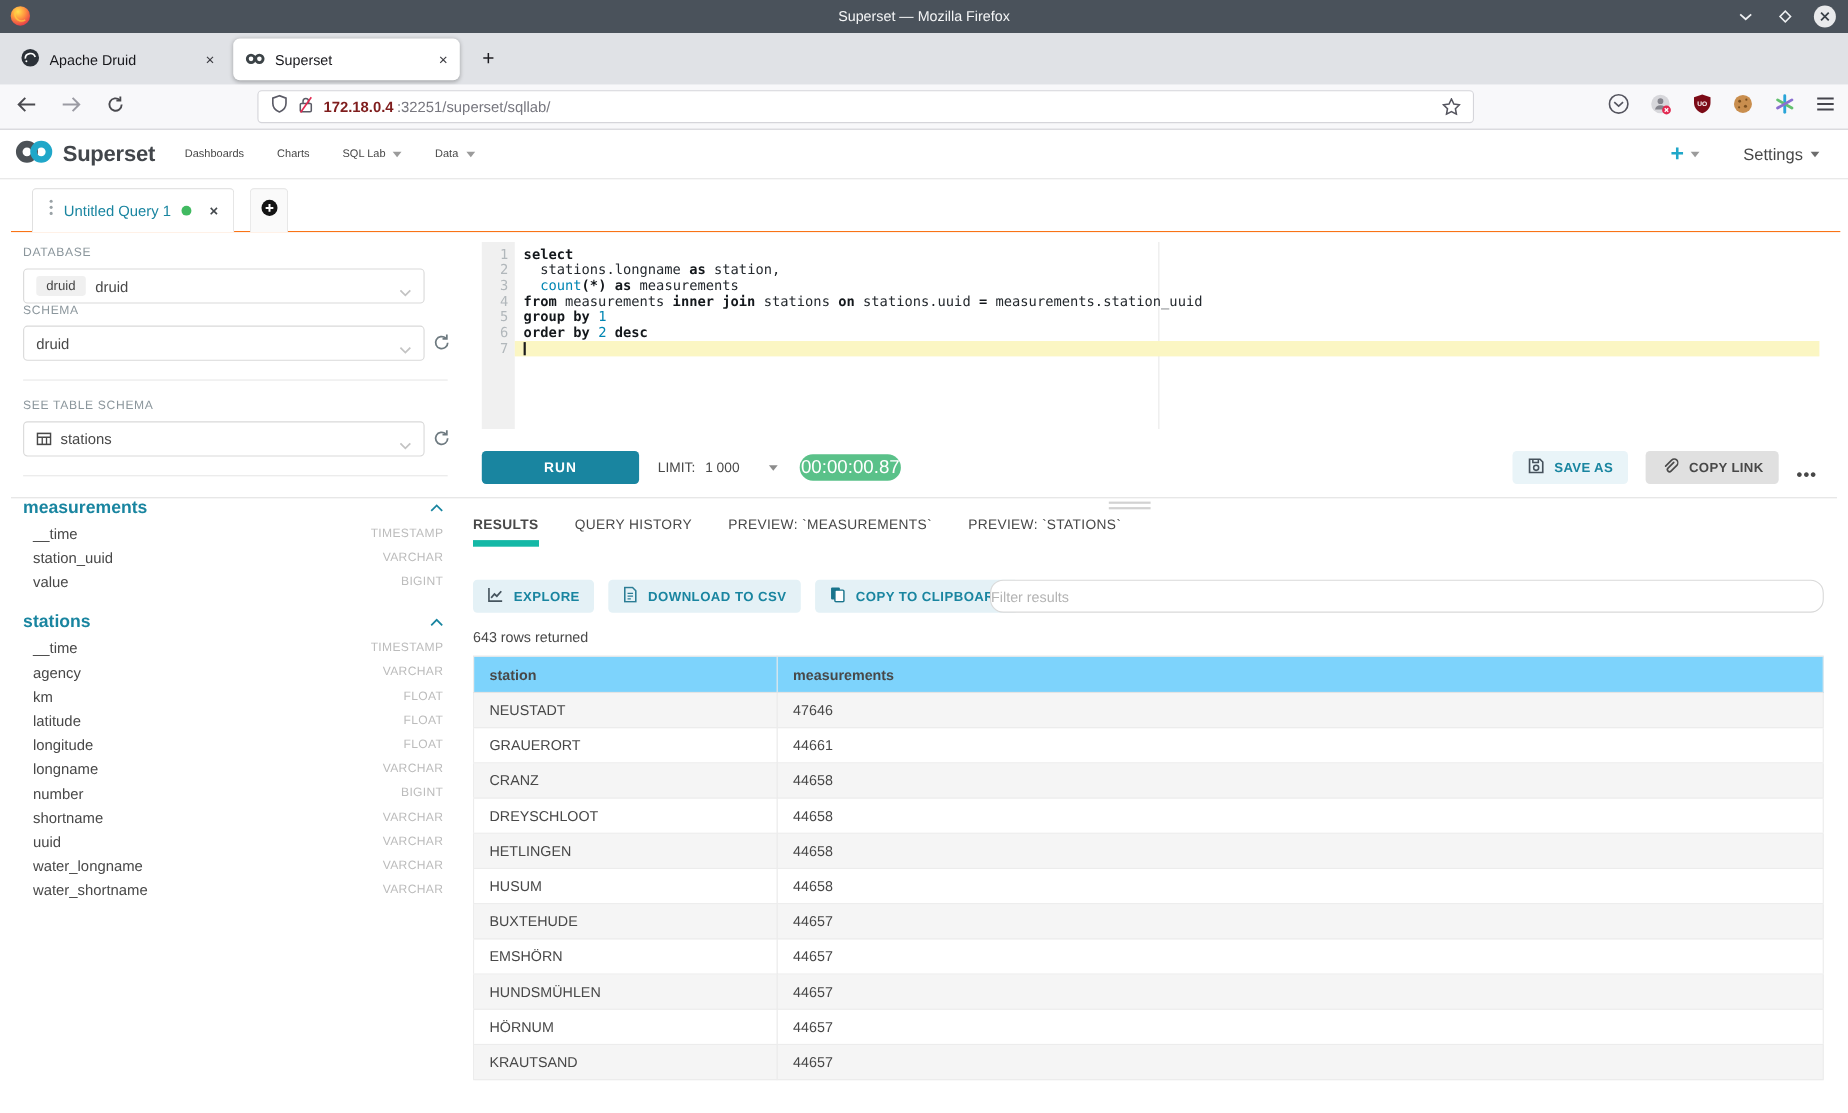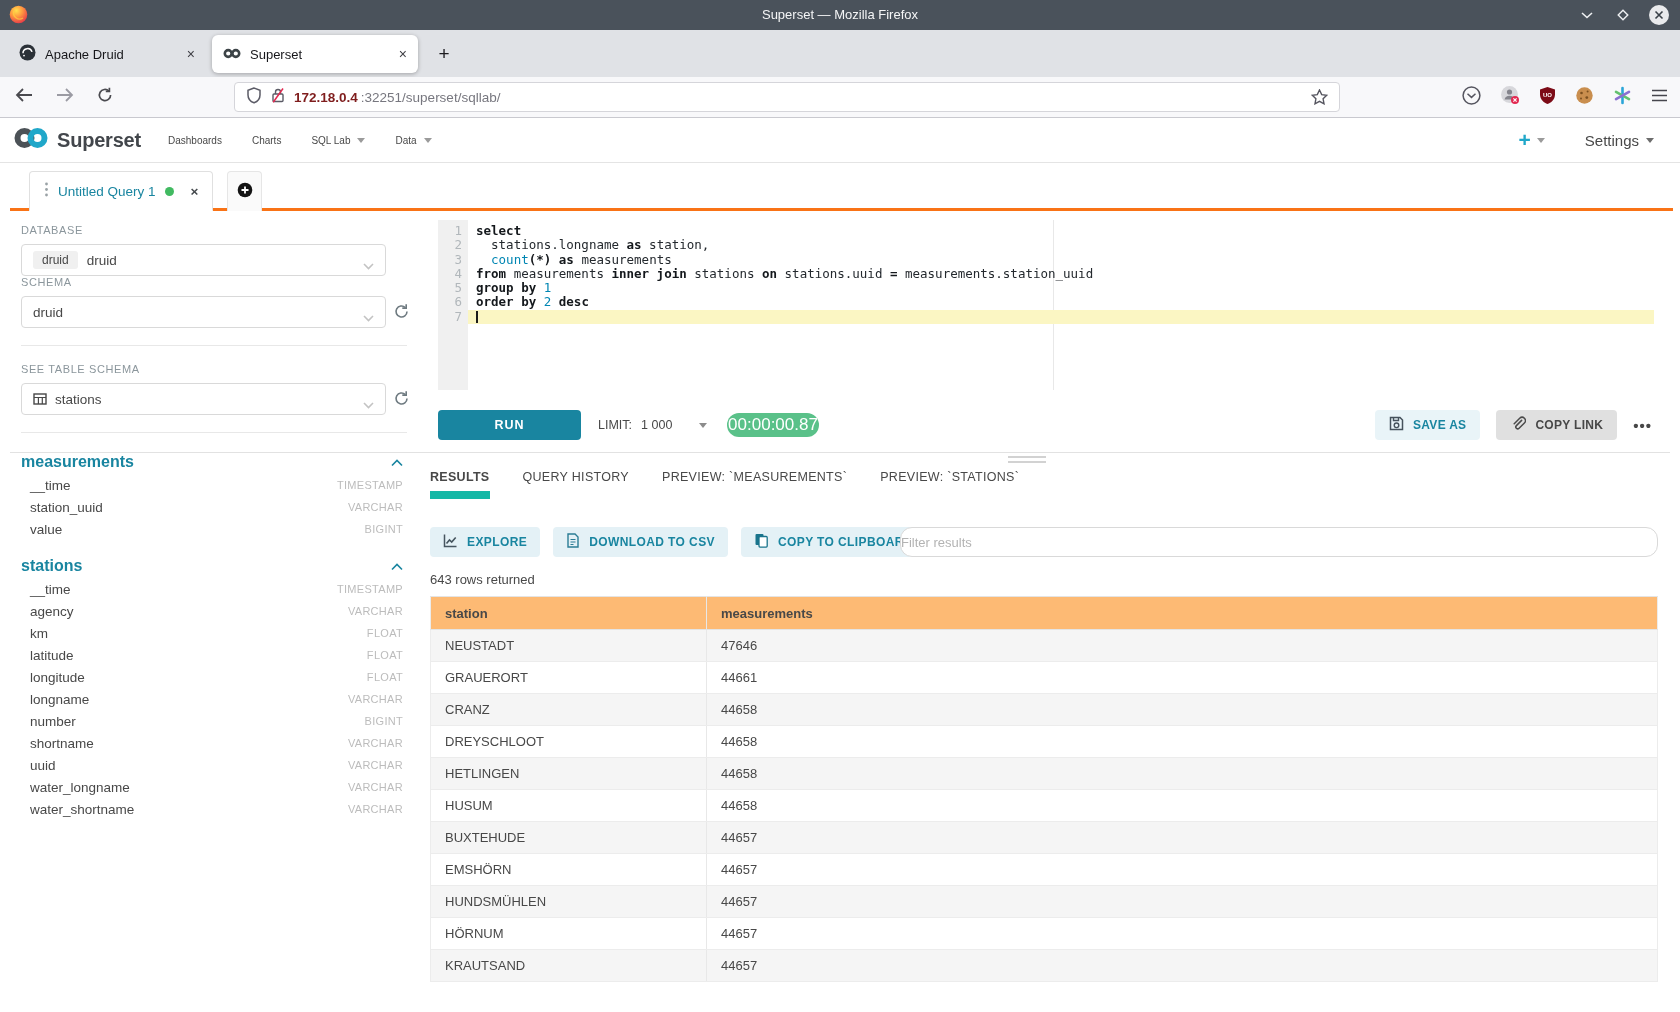--- a/index.html
+++ b/index.html
@@ -45,21 +45,21 @@
   .nav-items { display:flex; margin-left:27px; gap:30px; font-size:10px; color:#484848; align-items:center; }
   .nav-item { display:flex; align-items:center; gap:7px; cursor:default; }
   .caret { width:0; height:0; border-left:4px solid transparent; border-right:4px solid transparent;
            border-top:5px solid #9b9b9b; }
   .nav-right { margin-left:auto; display:flex; align-items:center; gap:40px; margin-right:14px; }
   .nav-plus { color:#20a7c9; font-size:21px; font-weight:700; display:flex; align-items:center; gap:6px; }
   .nav-settings { font-size:15px; color:#484848; display:flex; align-items:center; gap:7px; }
   .nav-settings .caret { border-top-color:#6d6d6d; }
 
   
-  .qtab-row { position:absolute; top:171px; left:10px; right:7px; height:40px; border-bottom:3px solid #f97316; }
+  .qtab-row { position:absolute; top:171px; left:10px; right:7px; height:40px; border-bottom:1px solid #f97316; }
   .qtab { position:absolute; left:19px; top:0; height:40px; background:#fff; border:1px solid #e0e0e0;
           border-bottom-color:#fff; border-radius:4px 4px 0 0; display:flex; align-items:center;
           padding:0 14px; gap:9px; z-index:2; }
   .qtab-title { color:#1985a0; font-size:13.5px; }
   .qtab-dot { width:9px; height:9px; border-radius:50%; background:#41ba61; }
   .qtab-close { color:#44494d; font-weight:700; font-size:13.5px; margin-left:8px; }
   .qtab-add { position:absolute; left:217px; top:0; width:35px; height:40px; background:#fafafa;
               border:1px solid #e6e6e6; border-bottom:none; border-radius:4px 4px 0 0;
               display:flex; align-items:center; justify-content:center; z-index:2; }
 
@@ -97,50 +97,50 @@
 
   
   .runbar { position:absolute; left:438px; top:410px; width:1216px; height:30px; }
   .run-btn { position:absolute; left:0; top:0; width:143px; height:30px; background:#1985a0; border:none;
              border-radius:4px; color:#fff; font-weight:700; font-size:12.5px; letter-spacing:1px; }
   .limit { position:absolute; left:160px; top:0; height:30px; display:flex; align-items:center;
            font-size:12.5px; color:#484848; gap:9px; }
   .limit .caret { margin-left:18px; border-top-color:#8c8c8c; }
   .timer { position:absolute; left:289px; top:3px; width:92px; height:24px; background:#5ac189;
            color:#fff; border-radius:12px; font-size:17px; display:flex; align-items:center; justify-content:center; }
-  .runbar-right { position:absolute; right:2px; top:0; display:flex; align-items:center; gap:16px; }
+  .runbar-right { position:absolute; right:2px; top:0; display:flex; align-items:flex-end; gap:16px; }
   .pill-btn { height:30px; border:none; border-radius:4px; display:flex; align-items:center;
               padding:0 14px; gap:9px; font-weight:700; font-size:12px; letter-spacing:.3px; }
   .btn-saveas { background:#e9f4f8; color:#1985a0; }
   .btn-copylink { background:#e0e0e0; color:#484848; }
   .more-dots { color:#484848; font-size:15px; font-weight:700; letter-spacing:1px; }
 
   
   .pane-divider { position:absolute; left:10px; right:10px; top:452px; border-top:1px solid #e2e2e2; }
   .drag-handle { position:absolute; left:1008px; top:456px; width:38px; }
   .drag-handle div { border-top:2px solid #d2d2d2; margin-bottom:3px; }
 
   
   .south { position:absolute; left:430px; top:470px; width:1228px; }
   .stabs { display:flex; gap:33px; font-size:12.5px; color:#484848; letter-spacing:.3px; }
   .stab { padding-bottom:7px; }
-  .stab.active { font-weight:700; border-bottom:8px solid #14b8a6; }
+  .stab.active { font-weight:700; border-bottom:6px solid #14b8a6; }
   .actions { position:absolute; top:57px; left:0; display:flex; gap:13px; }
   .action-btn { height:30px; background:#e4f1f6; border:none; border-radius:4px; color:#1985a0;
                 font-weight:700; font-size:12px; letter-spacing:.4px; display:flex; align-items:center;
                 padding:0 13px; gap:9px; }
   .filter-input { position:absolute; top:57px; left:470px; width:758px; height:30px;
                   border:1px solid #d9d9d9; border-radius:12px; padding:0 0; font-size:13px;
                   color:#484848; font-family:inherit; }
   .filter-input::placeholder { color:#b3b3b3; }
   .rowcount { position:absolute; top:102px; left:0; font-size:13px; color:#484848; }
   .rtable { position:absolute; top:126px; left:0; width:1228px; border-collapse:collapse;
             font-size:13px; color:#484848; border:1px solid #ececec; }
   .rtable th { height:33px; text-align:left; font-weight:700; padding-left:14px;
-               border-top:1px solid #e4e4e4; border-bottom:1px solid #e4e4e4; background:#fdba74; }
+               border-top:1px solid #e4e4e4; border-bottom:1px solid #e4e4e4; background:#7dd3fc; }
   .rtable td { height:32px; padding-left:14px; border-bottom:1px solid #ececec; }
   .rtable th:first-child, .rtable td:first-child { width:276px; border-right:1px solid #e8e8e8; }
   .rtable tbody tr:nth-child(odd) { background:#f5f5f5; }
 </style>
 </head>
 <body>
 
 <div class="page">
 
   <div class="titlebar">

